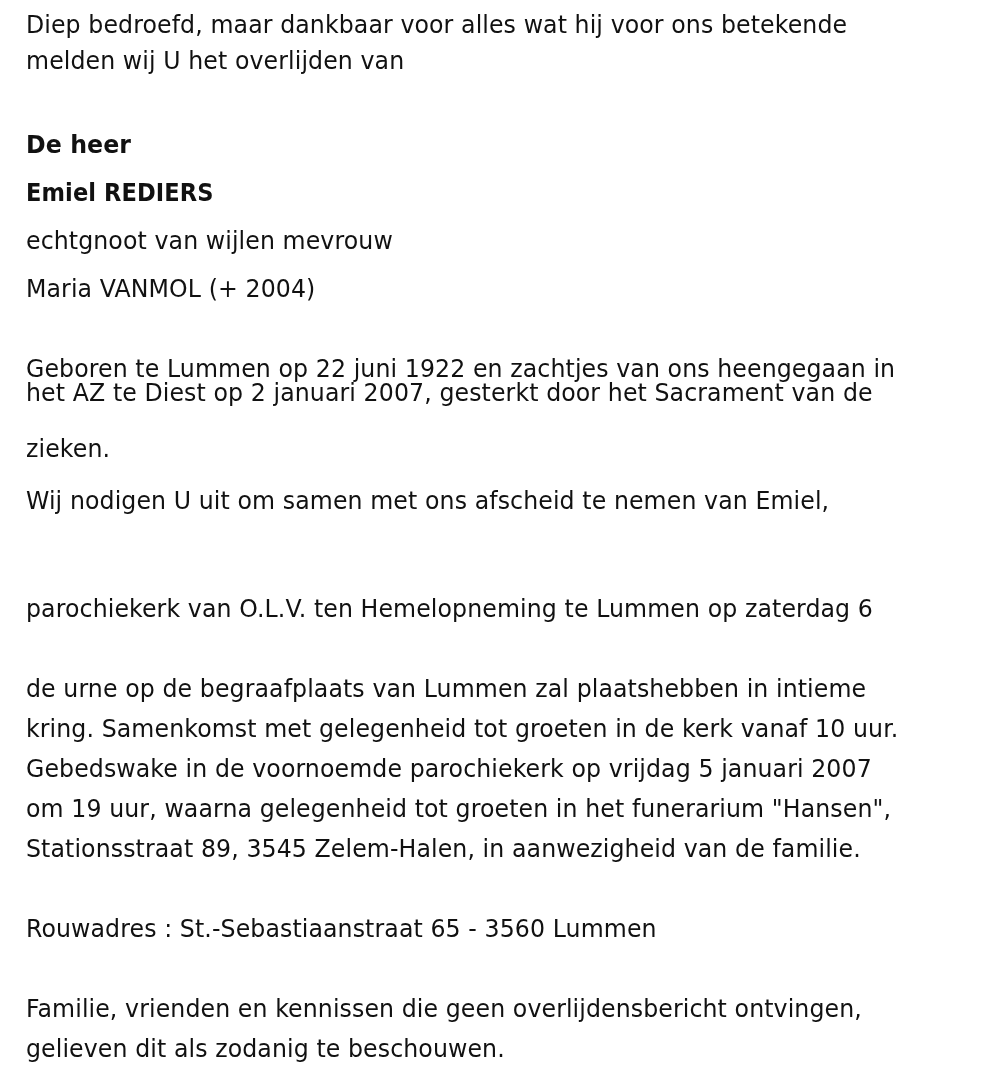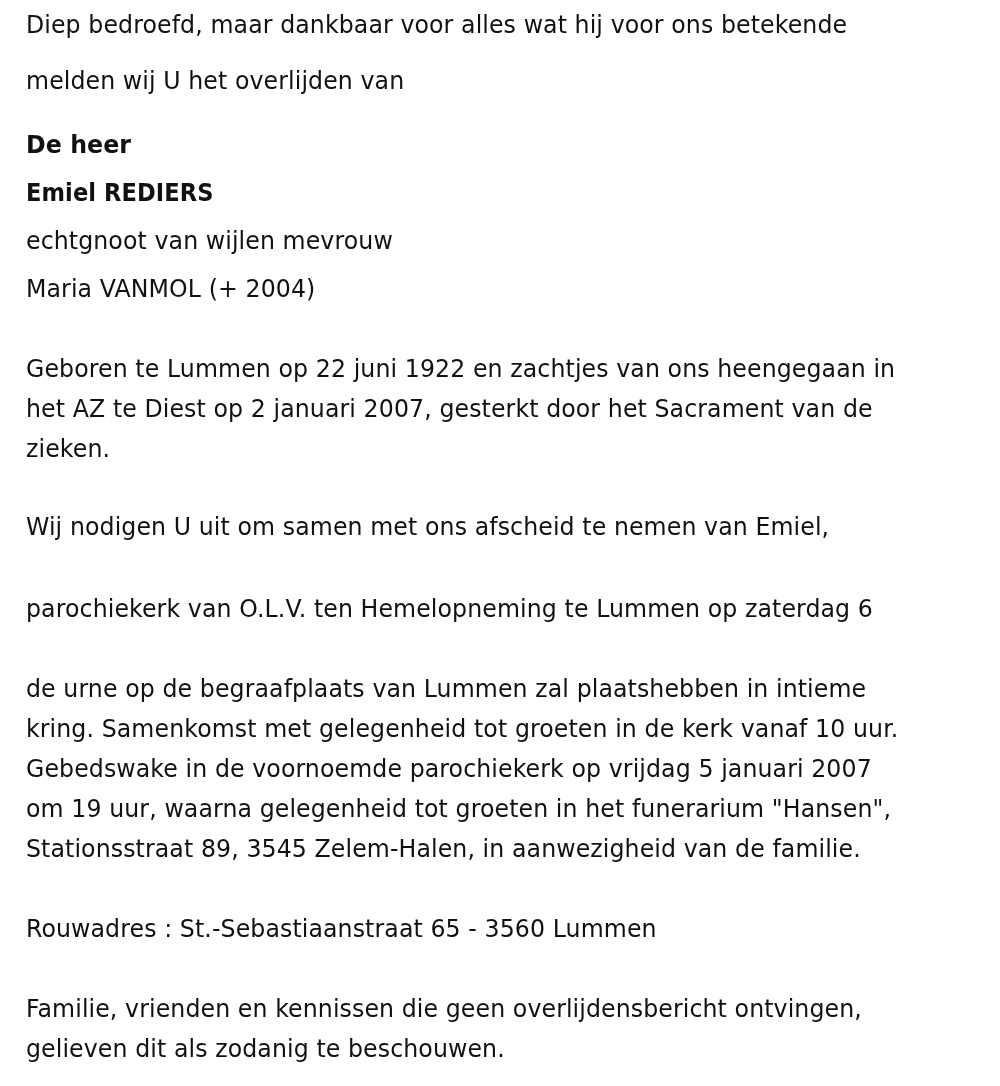--- a/index.html
+++ b/index.html
@@ -37,48 +37,48 @@
     }
   </style>
 </head>
 <body>
 
 <div class="doc">
 
   <div class="line" style="top:10px;">
     <span class="squeeze" style="transform:scaleX(0.965);">Diep bedroefd, maar dankbaar voor alles wat hij voor ons betekende</span>
   </div>
-  <div class="line" style="top:66px;">
+  <div class="line" style="top:46px;">
     <span class="squeeze" style="transform:scaleX(0.965);">melden wij U het overlijden van</span>
   </div>
 
   <div class="line" style="top:130px;font-weight:bold;">
     <span class="squeeze" style="transform:scaleX(0.965);">De heer</span>
   </div>
   <div class="line bold" style="top:178px;">
     <span class="squeeze" style="transform:scaleX(0.92);">Emiel REDIERS</span>
   </div>
   <div class="line" style="top:226px;">
     <span class="squeeze" style="transform:scaleX(0.965);">echtgnoot van wijlen mevrouw</span>
   </div>
   <div class="line" style="top:274px;">
     <span class="squeeze" style="transform:scaleX(0.965);">Maria VANMOL (+ 2004)</span>
   </div>
 
   <div class="line" style="top:354px;">
     <span class="squeeze" style="transform:scaleX(0.965);">Geboren te Lummen op 22 juni 1922 en zachtjes van ons heengegaan in</span>
   </div>
-  <div class="line" style="top:394px;">
+  <div class="line" style="top:378px;">
     <span class="squeeze" style="transform:scaleX(0.965);">het AZ te Diest op 2 januari 2007, gesterkt door het Sacrament van de</span>
   </div>
   <div class="line" style="top:434px;">
     <span class="squeeze" style="transform:scaleX(0.965);">zieken.</span>
   </div>
 
-  <div class="line" style="top:512px;">
+  <div class="line" style="top:486px;">
     <span class="squeeze" style="transform:scaleX(0.965);">Wij nodigen U uit om samen met ons afscheid te nemen van Emiel,</span>
   </div>
   <div class="line" style="top:594px;">
     <span class="squeeze" style="transform:scaleX(0.965);">parochiekerk van O.L.V. ten Hemelopneming te Lummen op zaterdag 6</span>
   </div>
   <div class="line" style="top:674px;">
     <span class="squeeze" style="transform:scaleX(0.965);">de urne op de begraafplaats van Lummen zal plaatshebben in intieme</span>
   </div>
   <div class="line" style="top:714px;">
     <span class="squeeze" style="transform:scaleX(0.965);">kring. Samenkomst met gelegenheid tot groeten in de kerk vanaf 10 uur.</span>

